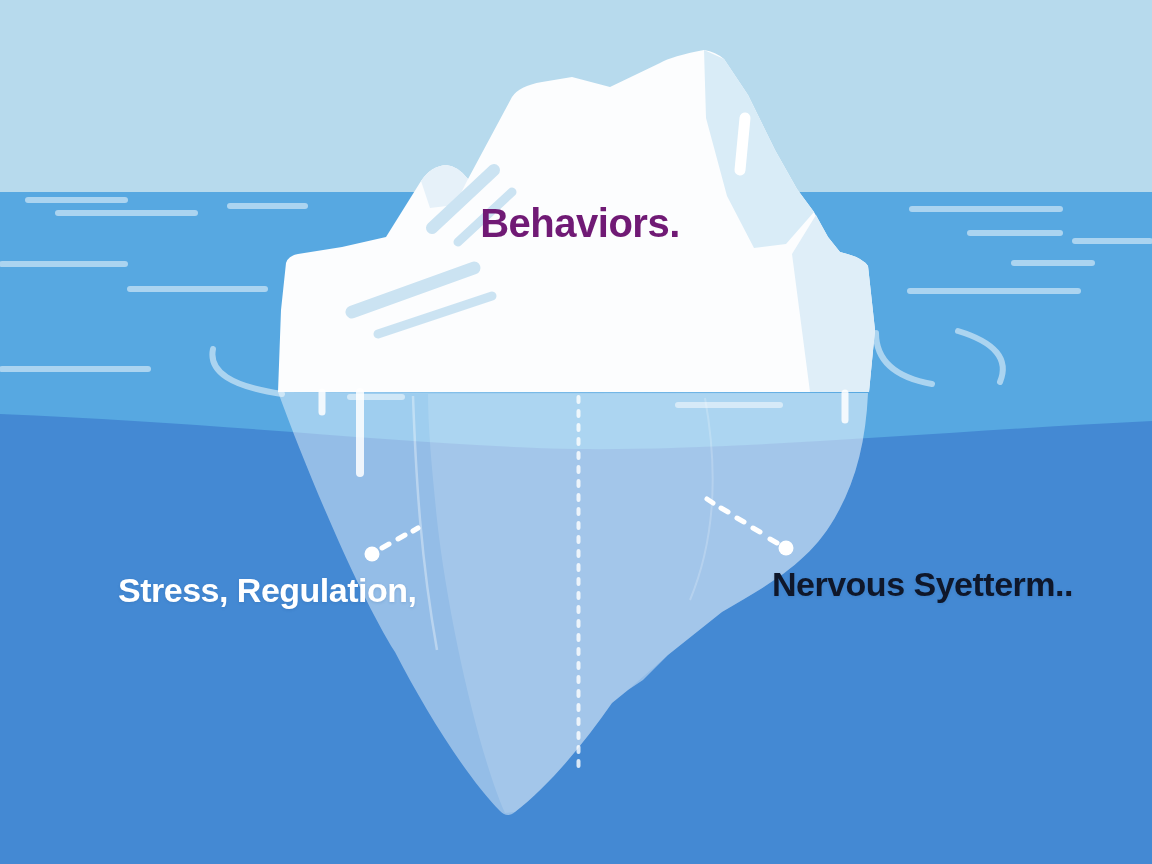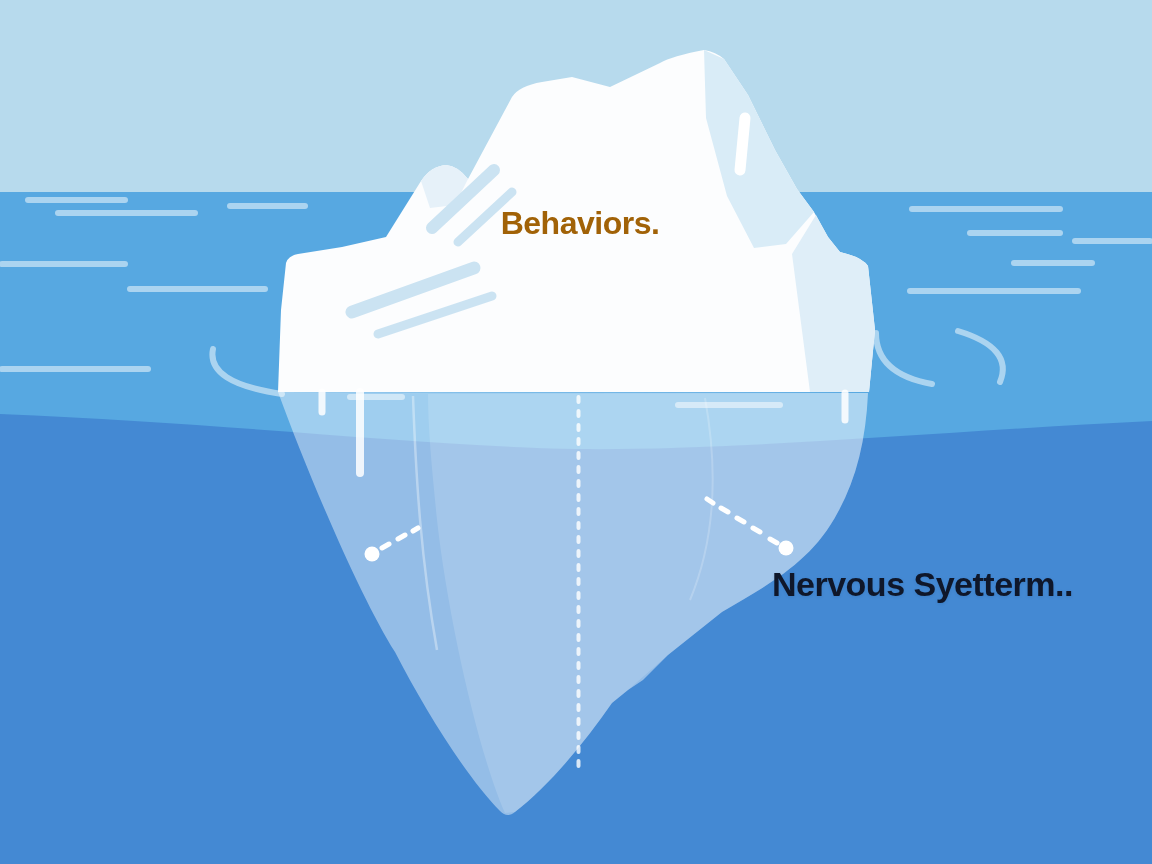--- a/index.html
+++ b/index.html
@@ -13,22 +13,22 @@
   .label{
     position:absolute;
     font-weight:700;
     white-space:nowrap;
     letter-spacing:-0.5px;
     user-select:none;
   }
   .label-above{
     left:580px;top:201px;
     transform:translateX(-50%);
-    font-size:32px;line-height:44px;
-    color:#a16207;
+    font-size:40px;line-height:44px;
+    color:#701a75;
   }
   .label-left{
     left:118px;top:570px;
     font-size:34px;line-height:40px;
     color:#ffffff;
     text-shadow:0 1px 3px rgba(30,80,140,0.18);
   }
   .label-right{
     left:772px;top:564px;
     font-size:34px;line-height:40px;
@@ -121,14 +121,15 @@
       <circle cx="786" cy="548" r="7.5" fill="#ffffff" stroke="none"></circle>
       <line x1="770" y1="539" x2="777" y2="543"></line>
       <line x1="753" y1="528" x2="760" y2="532"></line>
       <line x1="737" y1="518" x2="744" y2="522"></line>
       <line x1="721" y1="508" x2="728" y2="512"></line>
       <line x1="707" y1="499" x2="713" y2="503"></line>
     </g>
   </svg>
 
   <div class="label label-above">Behaviors.</div>
+  <div class="label label-left">Stress, Regulation,</div>
   <div class="label label-right">Nervous Syetterm..</div>
 </div>
 
 </body></html>

